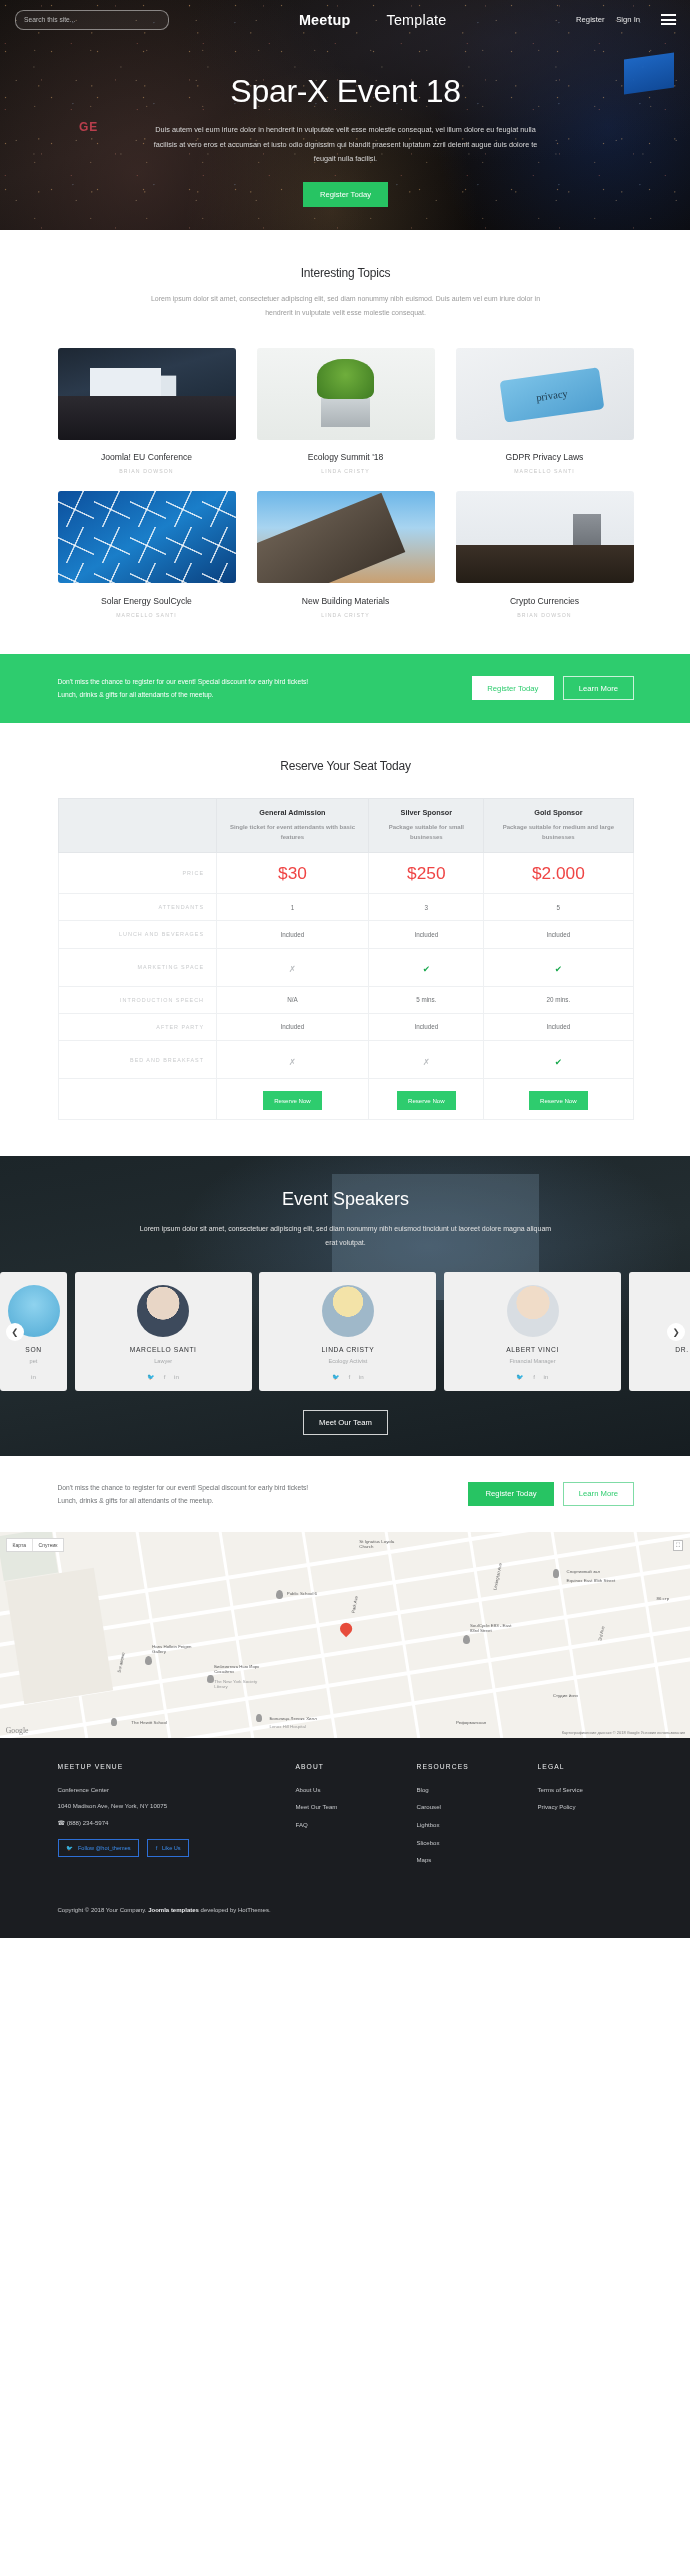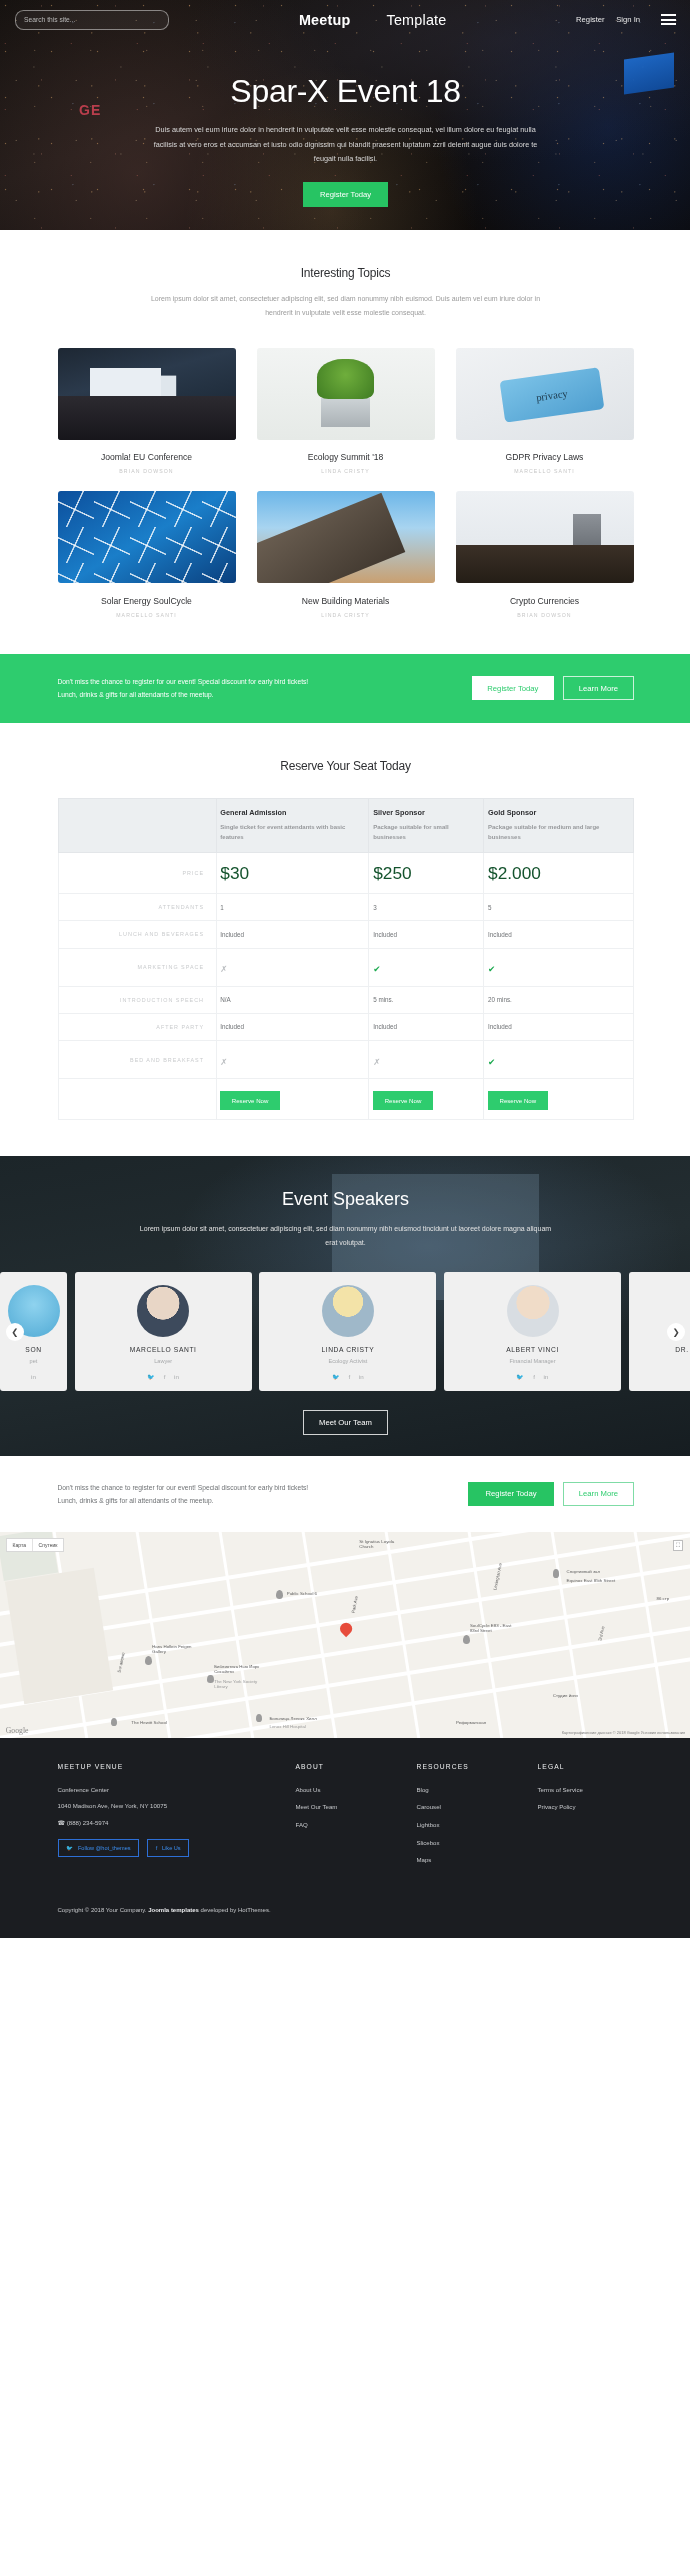--- a/index.html
+++ b/index.html
@@ -38,22 +38,22 @@
     opacity: .85;
   }
   .hero-blue-box {
     position: absolute; right: 17.3px; top: 56px;
     width: 50px; height: 35px;
     background: linear-gradient(170deg, #1e6fd4, #0f4ea3);
     transform: skewY(-8deg);
     opacity: .9;
   }
   .hero-neon {
-    position: absolute; left: 79px; top: 102px;
-    font-size: 14px; letter-spacing: 1px; font-weight: bold;
+    position: absolute; left: 79px; top: 120px;
+    font-size: 12px; letter-spacing: 1px; font-weight: bold;
     color: #e8485c; opacity: .75;
   }
 
   
   .topbar {
     position: relative; z-index: 5;
     display: flex; align-items: center;
     padding: 9.6px 15.4px 0 15.4px;
   }
   .search-box {
@@ -214,33 +214,33 @@
     border: 1px solid rgba(255,255,255,.75); padding: 6.7px 14.4px;
   }
 
   
   .pricing-wrap { width: 576px; margin: 25px auto 0 auto; }
   table.pricing {
     width: 100%; border-collapse: collapse;
     border: 1px solid #e8eaec; background: #fff;
   }
   table.pricing th, table.pricing td {
-    border: 1px solid #eef0f2; text-align: left;
+    border: 1px solid #eef0f2; text-align: center;
     padding: 9.6px 3.8px; vertical-align: middle;
   }
   table.pricing thead th { background: #eceff1; border-color: #e3e6e9; }
   table.pricing thead th.blank { background: #eceff1; }
   .plan-name { font-size: 7.3px; font-weight: bold; color: #2f3033; }
   .plan-desc { font-size: 6px; color: #97999c; margin-top: 4.8px; line-height: 1.7; }
   .row-label {
     font-size: 5.4px; letter-spacing: 1px; color: #c9cbcd;
     text-align: right !important; padding-right: 11.5px !important;
     text-transform: uppercase; width: 158px;
   }
-  .price-cell { font-size: 17.3px; color: #14532d; font-weight: 400; }
+  .price-cell { font-size: 17.3px; color: #ef4444; font-weight: 400; }
   .cell-val { font-size: 6.3px; color: #6f7275; }
   .mark-x { color: #b9bcbf; font-size: 8.6px; }
   .mark-check { color: #1aa94e; font-size: 8.6px; }
   .btn-reserve {
     display: inline-block; background: #2ecc6e; color: #fff;
     font-size: 6.1px; padding: 5.8px 11.5px;
   }
 
   
   .speakers {

